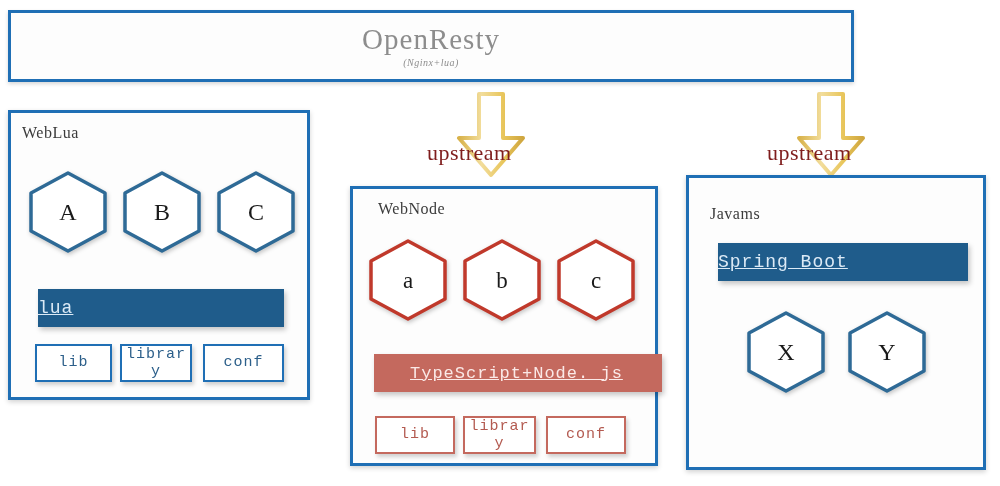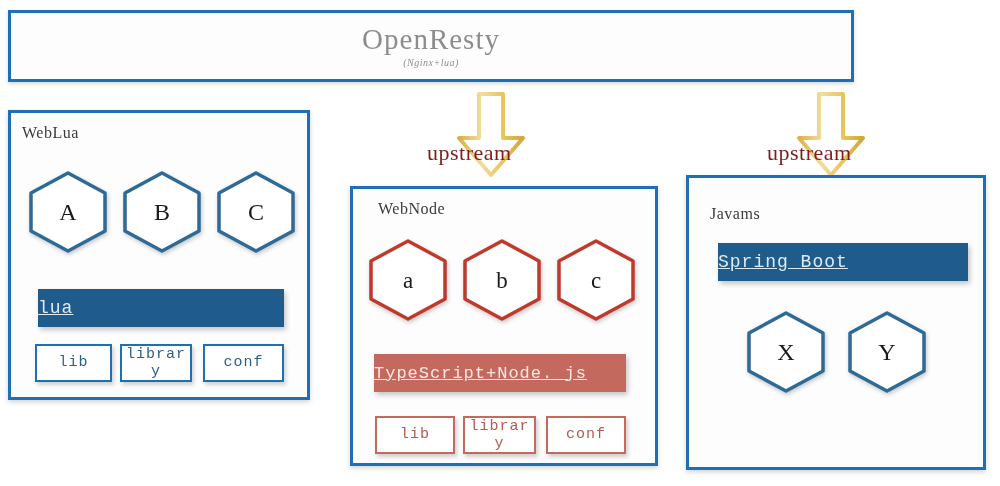--- a/index.html
+++ b/index.html
@@ -236,21 +236,21 @@
     <span class="hex-label small">b</span>
   </div>
 
   <div class="hex" style="left:554px; top:238px; width:84px; height:84px;">
     <svg width="84" height="84" viewBox="0 0 84 84">
       <polygon points="42,3 79,23 79,61 42,81 5,61 5,23" fill="#ffffff" stroke="#c0392b" stroke-width="3.5" stroke-linejoin="round" style="filter:drop-shadow(1px 2px 2px rgba(0,0,0,0.22))"></polygon>
     </svg>
     <span class="hex-label small">c</span>
   </div>
 
-  <div class="bar bar-red" style="left:374px; top:354px; width:252px; height:38px; font-size:17px;">
+  <div class="bar bar-red" style="left:374px; top:354px; width:252px; height:38px; font-size:17px;padding-left:36px;">
     <span>TypeScript+Node. js</span>
   </div>
 
   <div class="chip chip-red" style="left:375px; top:416px; width:80px; height:38px;">
     <span>lib</span>
   </div>
   <div class="chip chip-red" style="left:463px; top:416px; width:73px; height:38px;">
     <span>library</span>
   </div>
   <div class="chip chip-red" style="left:546px; top:416px; width:80px; height:38px;">

